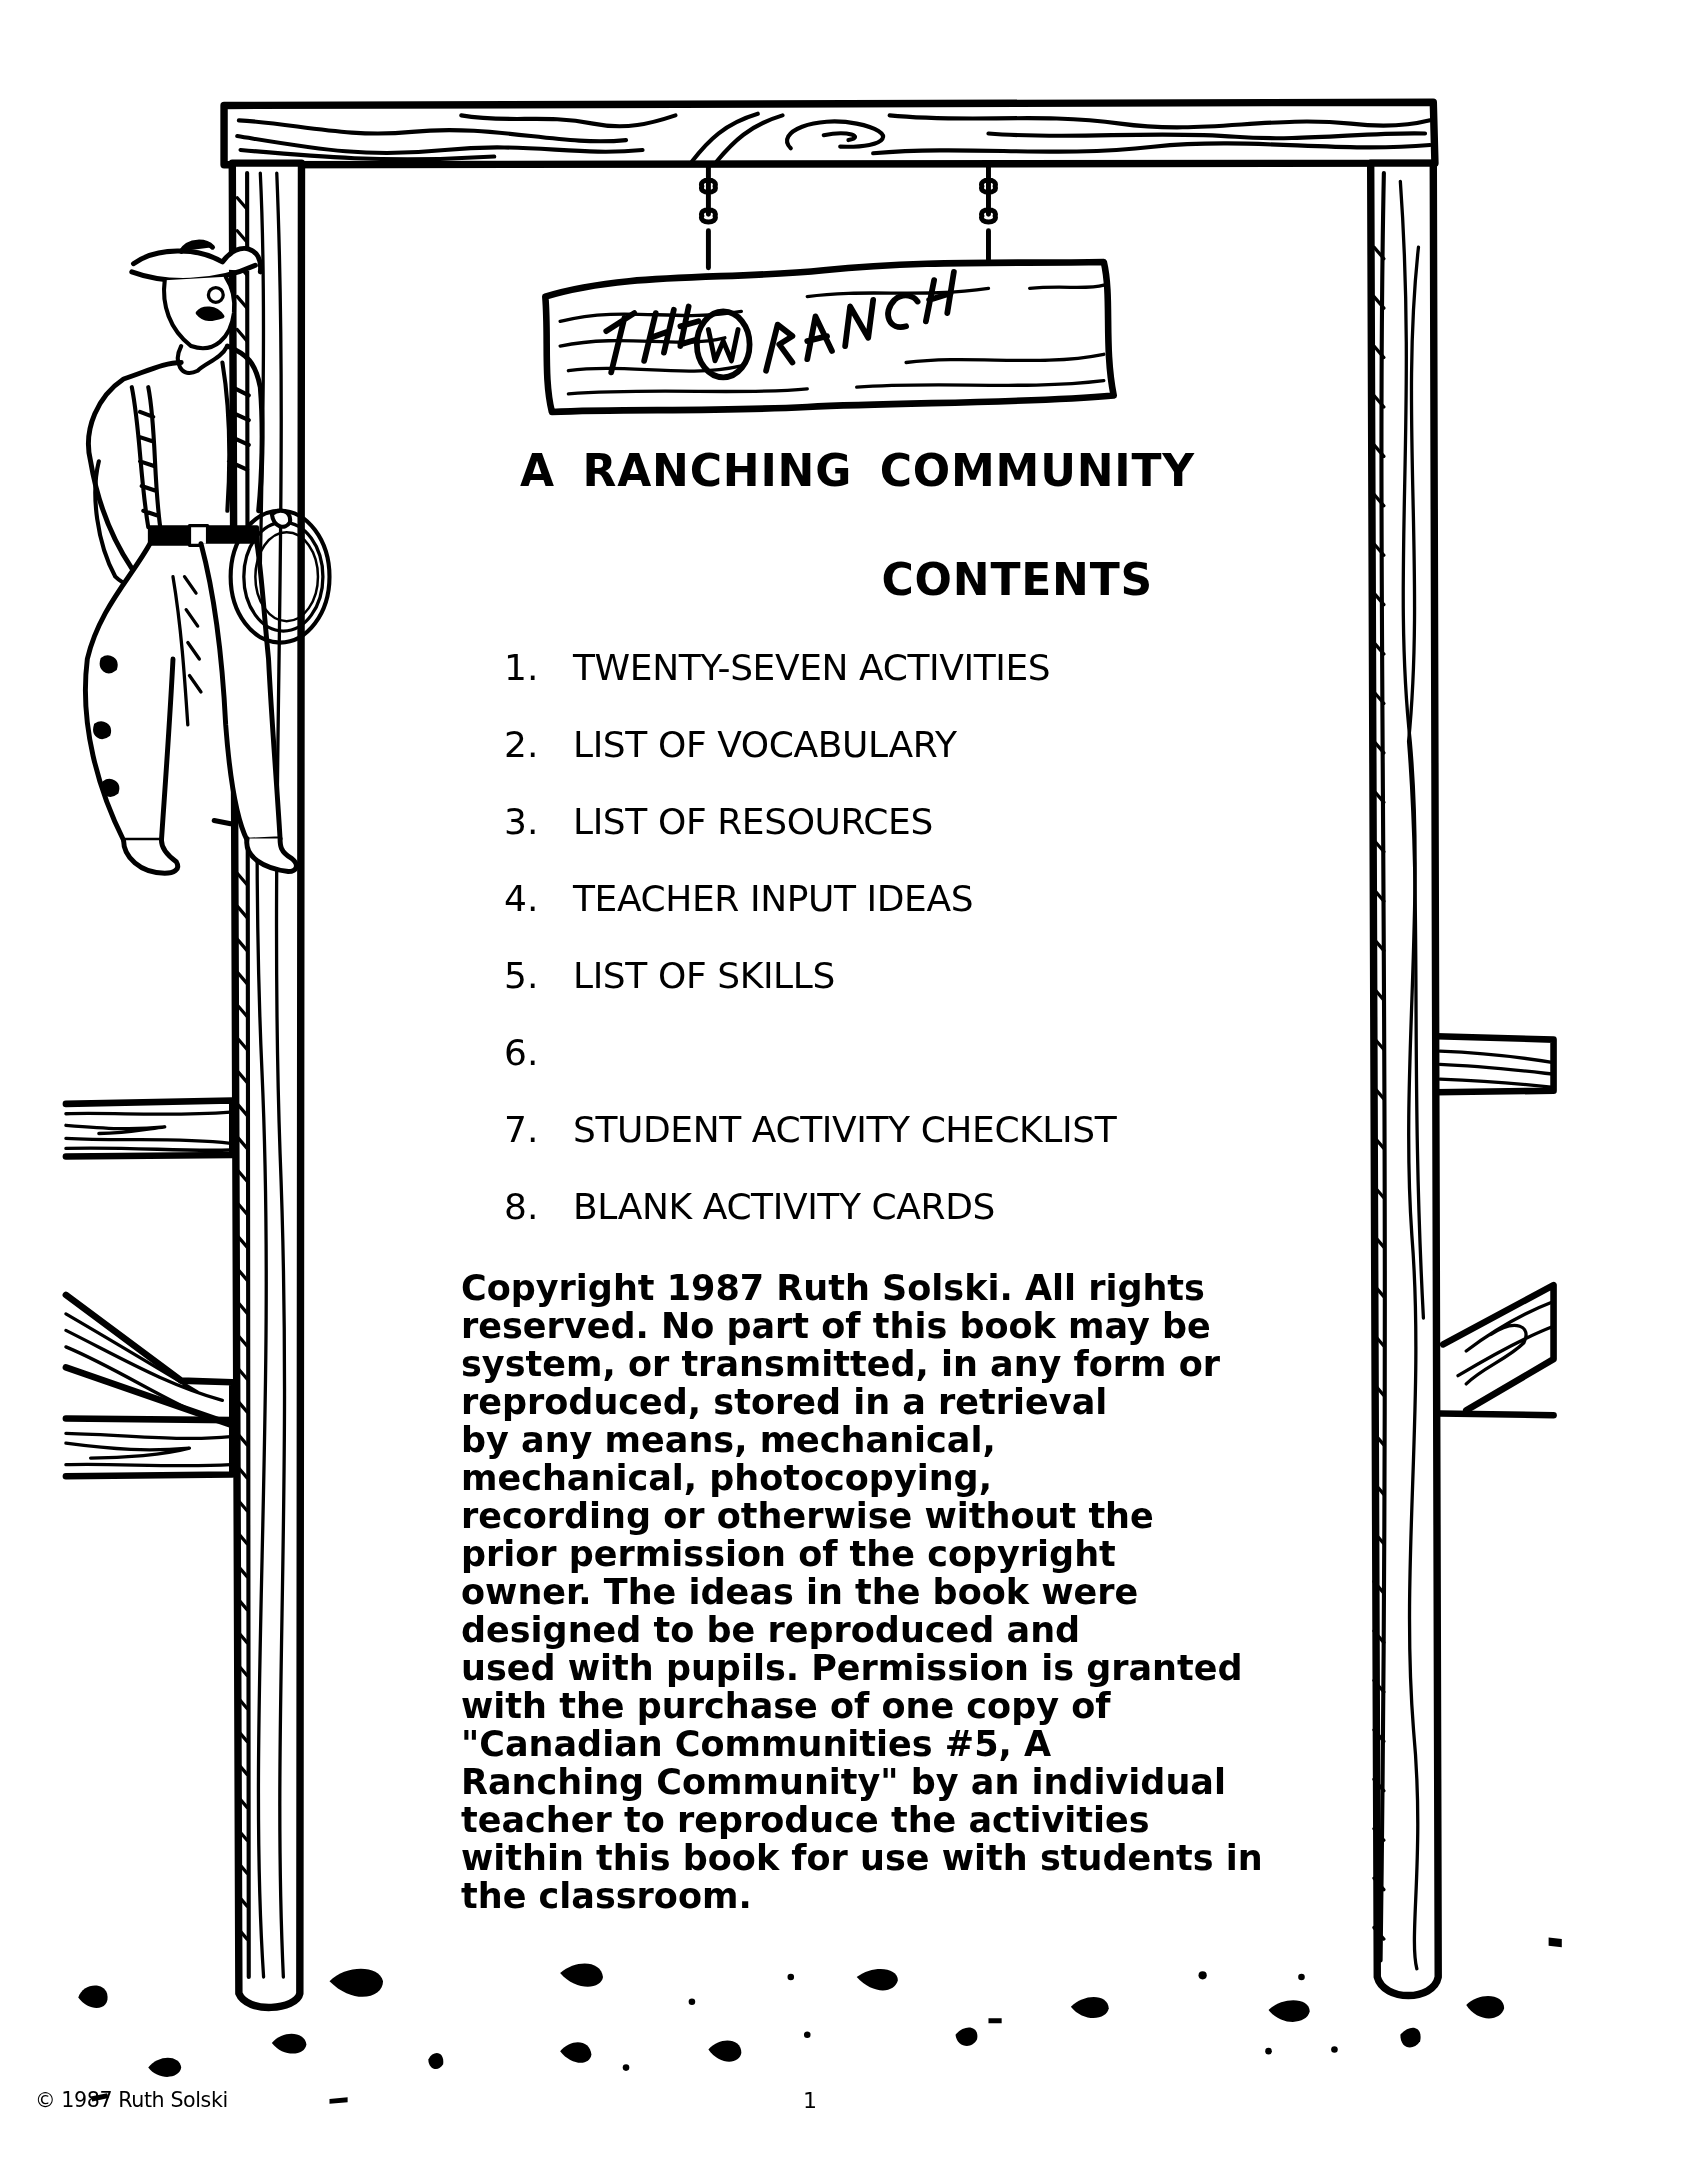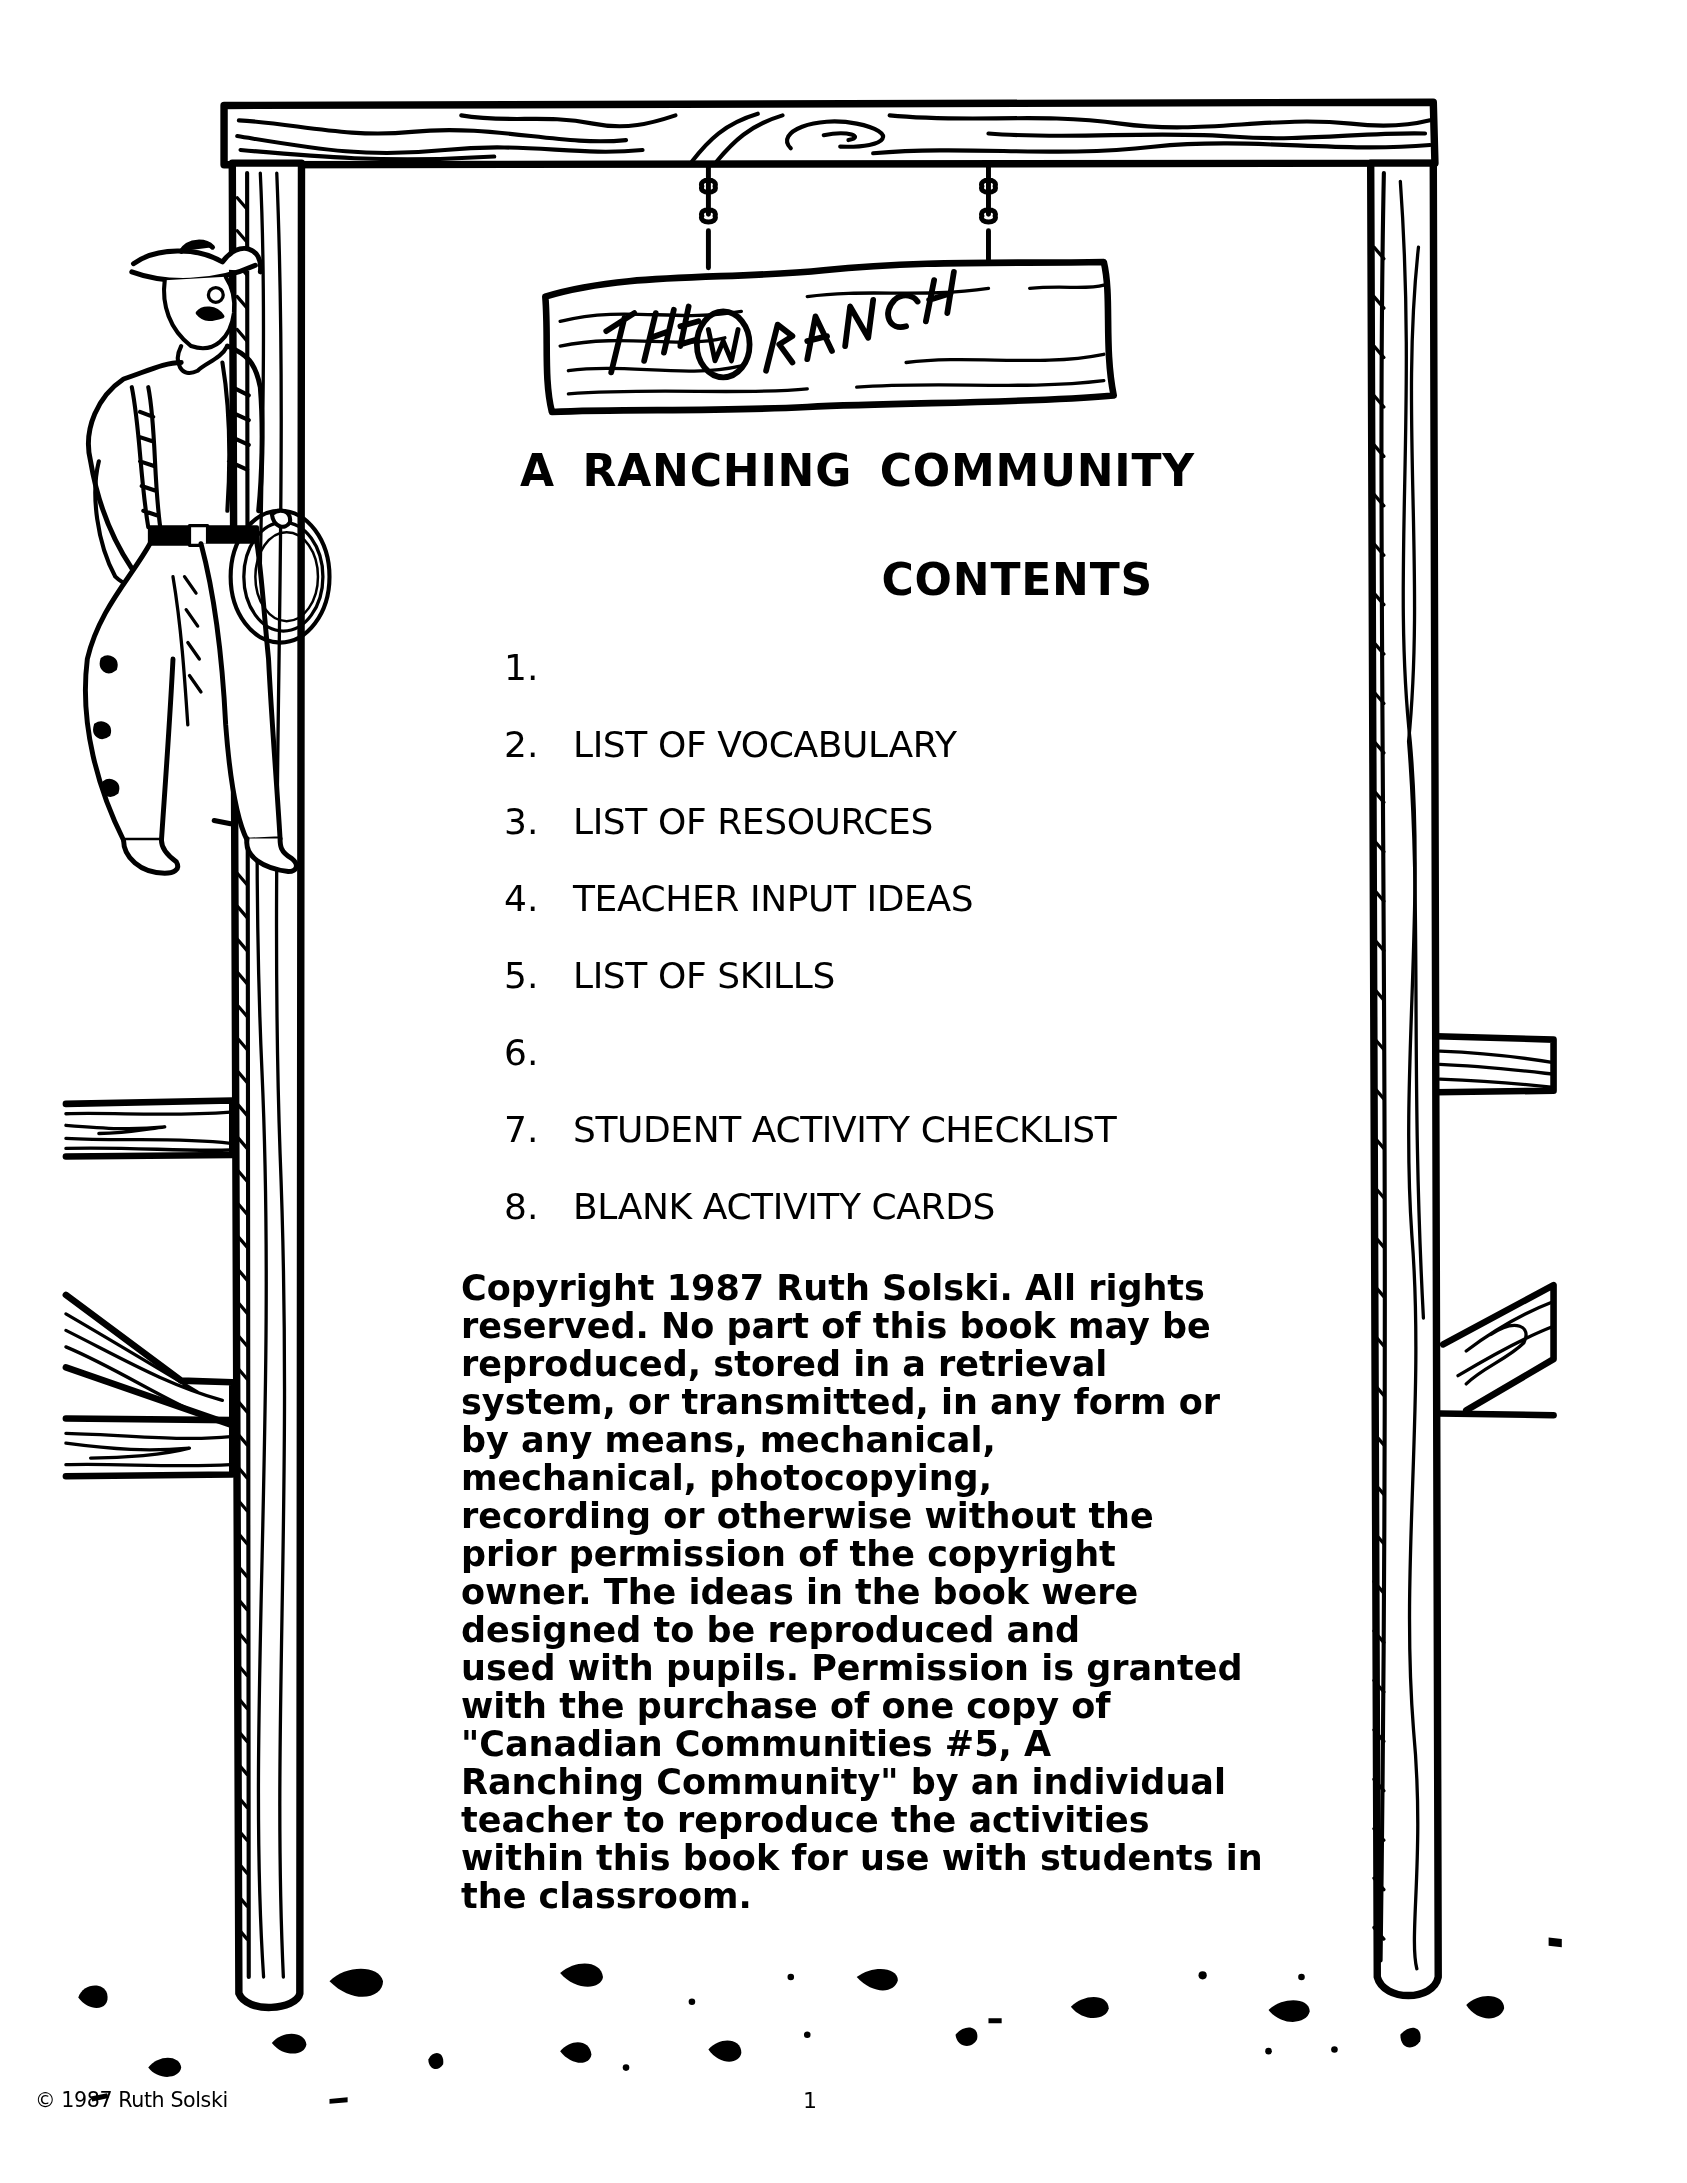--- a/index.html
+++ b/index.html
@@ -137,20 +137,21 @@
       <circle cx="1620" cy="2488" r="4"></circle>
   </g>
 </svg>
 
 <div class="title">A RANCHING  COMMUNITY</div>
 <div class="contents-heading">CONTENTS</div>
 
 <ol class="toc">
   <li>
       <span class="num">1.</span>
+      <span class="label">TWENTY-SEVEN ACTIVITIES</span>
     </li>
   <li>
       <span class="num">2.</span>
       <span class="label">LIST OF VOCABULARY</span>
     </li>
   <li>
       <span class="num">3.</span>
       <span class="label">LIST OF RESOURCES</span>
     </li>
   <li>
@@ -170,22 +171,22 @@
     </li>
   <li>
       <span class="num">8.</span>
       <span class="label">BLANK ACTIVITY CARDS</span>
     </li>
 </ol>
 
 <div class="copyright">
   <span>Copyright 1987 Ruth Solski.  All rights</span>
   <span>reserved.  No part of this book may be</span>
+  <span>system, or transmitted, in any form or</span>
   <span>reproduced, stored in a retrieval</span>
-  <span>system, or transmitted, in any form or</span>
   <span>by any means, mechanical,</span>
   <span>mechanical, photocopying,</span>
   <span>recording or otherwise without the</span>
   <span>prior permission of the copyright</span>
   <span>owner.  The ideas in the book were</span>
   <span>designed to be reproduced and</span>
   <span>used with pupils.  Permission is granted</span>
   <span>with the purchase of one copy of</span>
   <span>"Canadian Communities #5,  A</span>
   <span>Ranching Community" by an individual</span>

